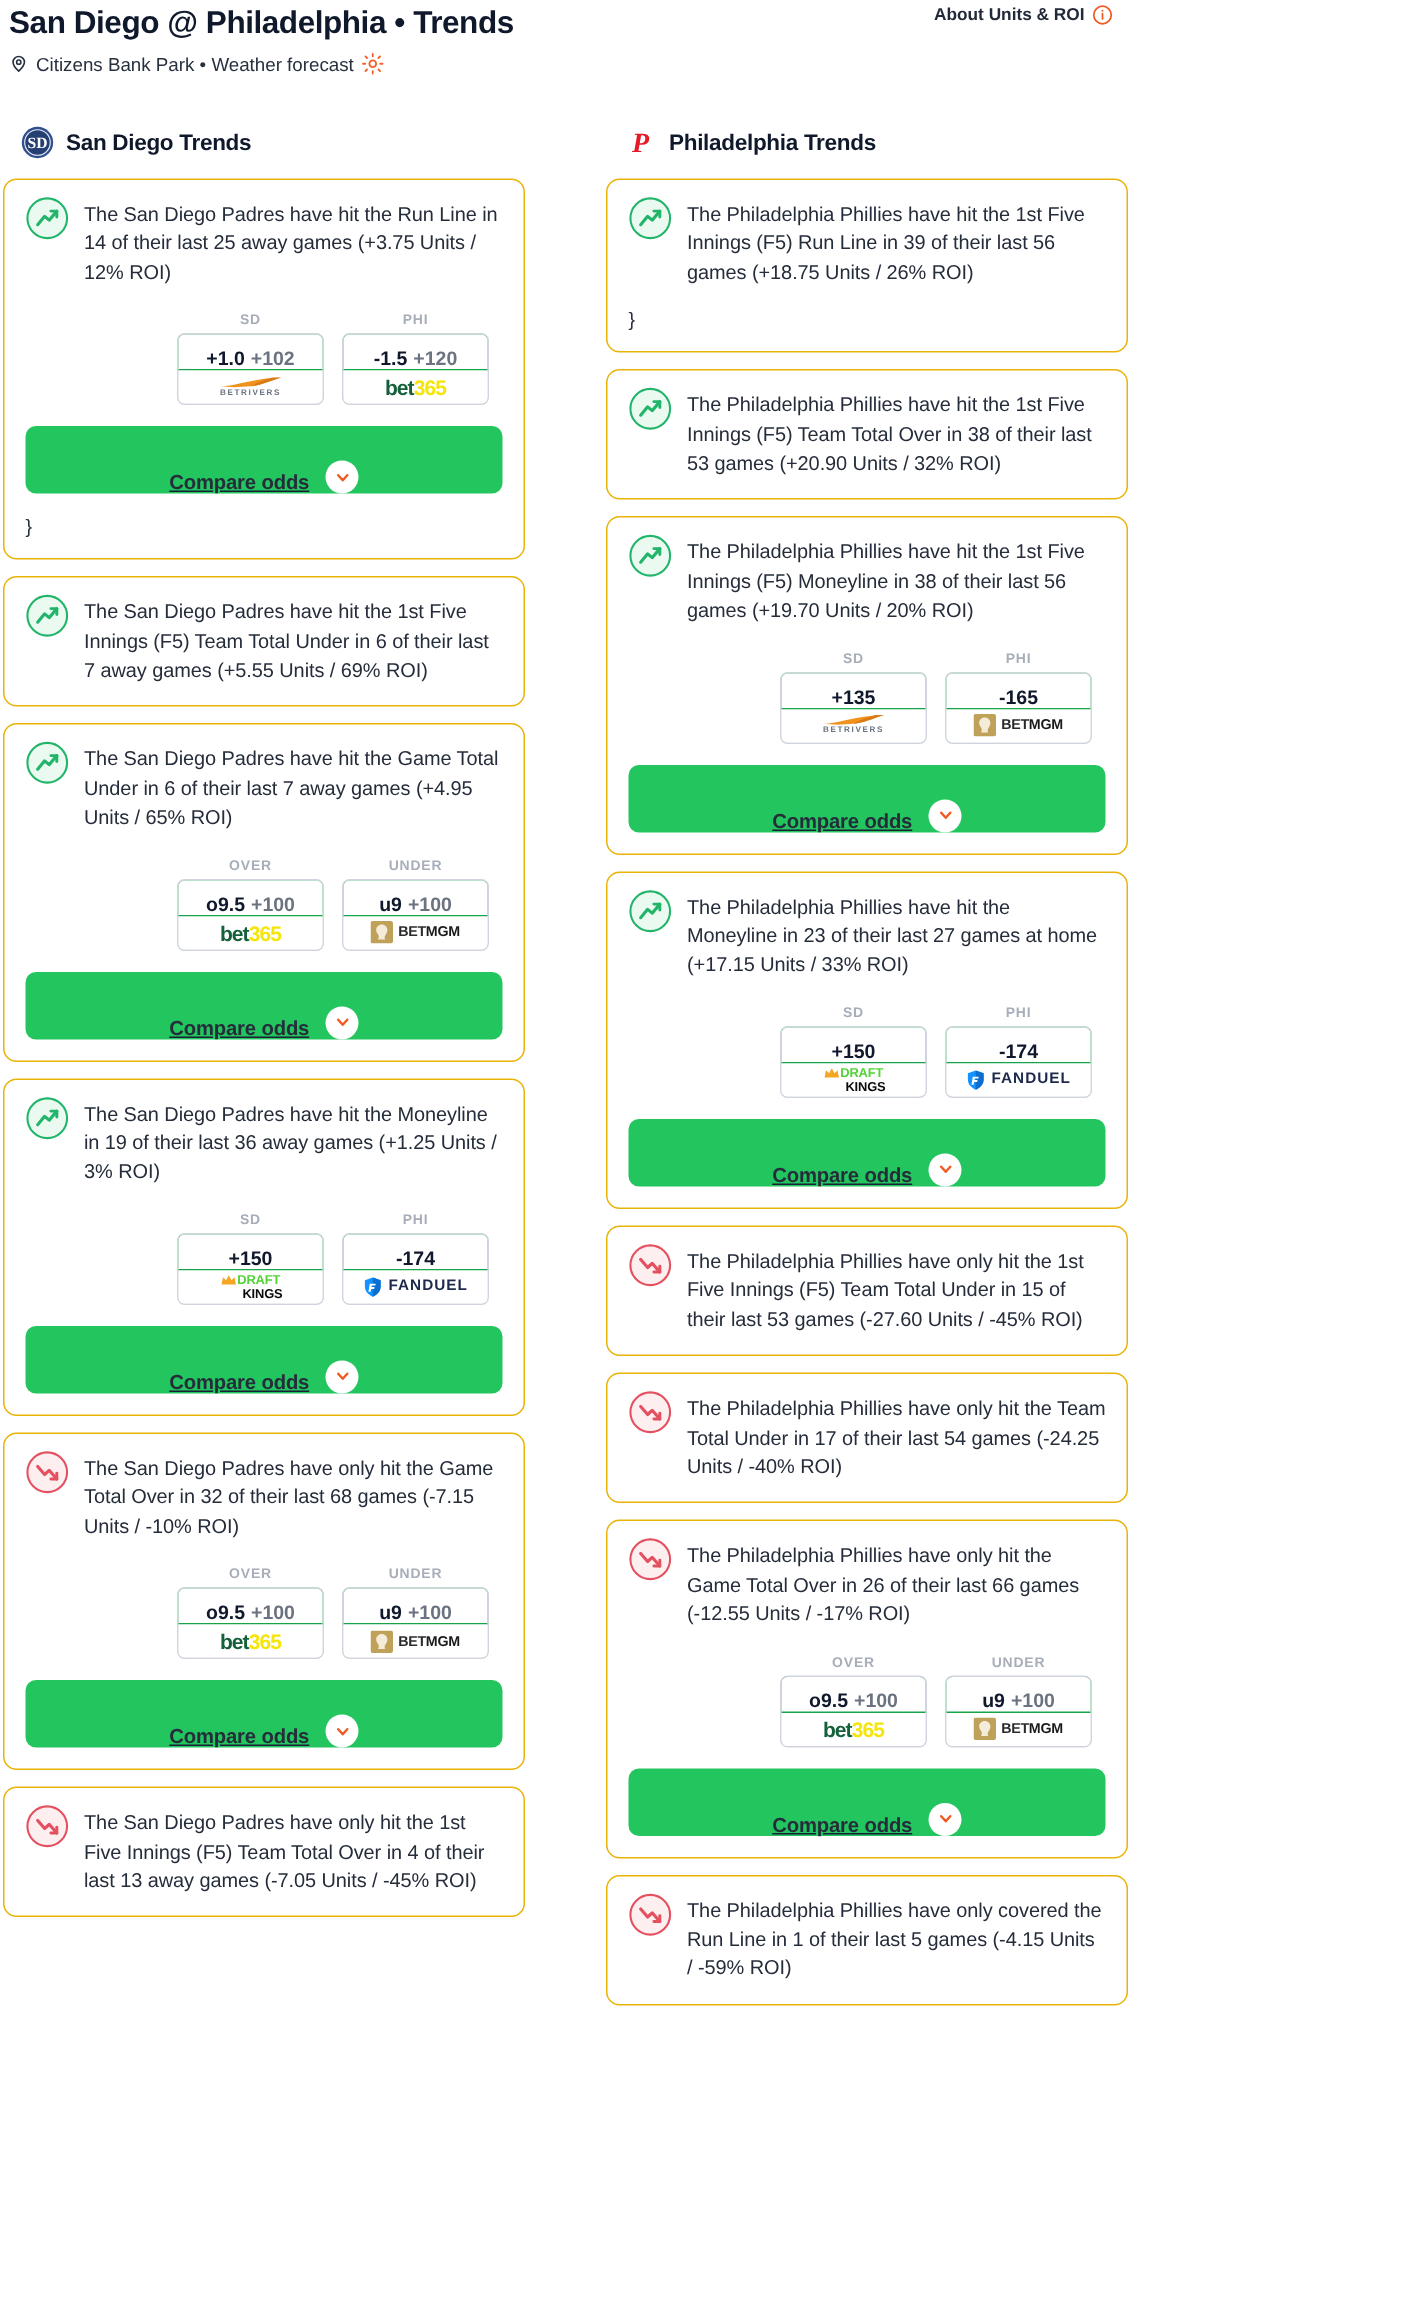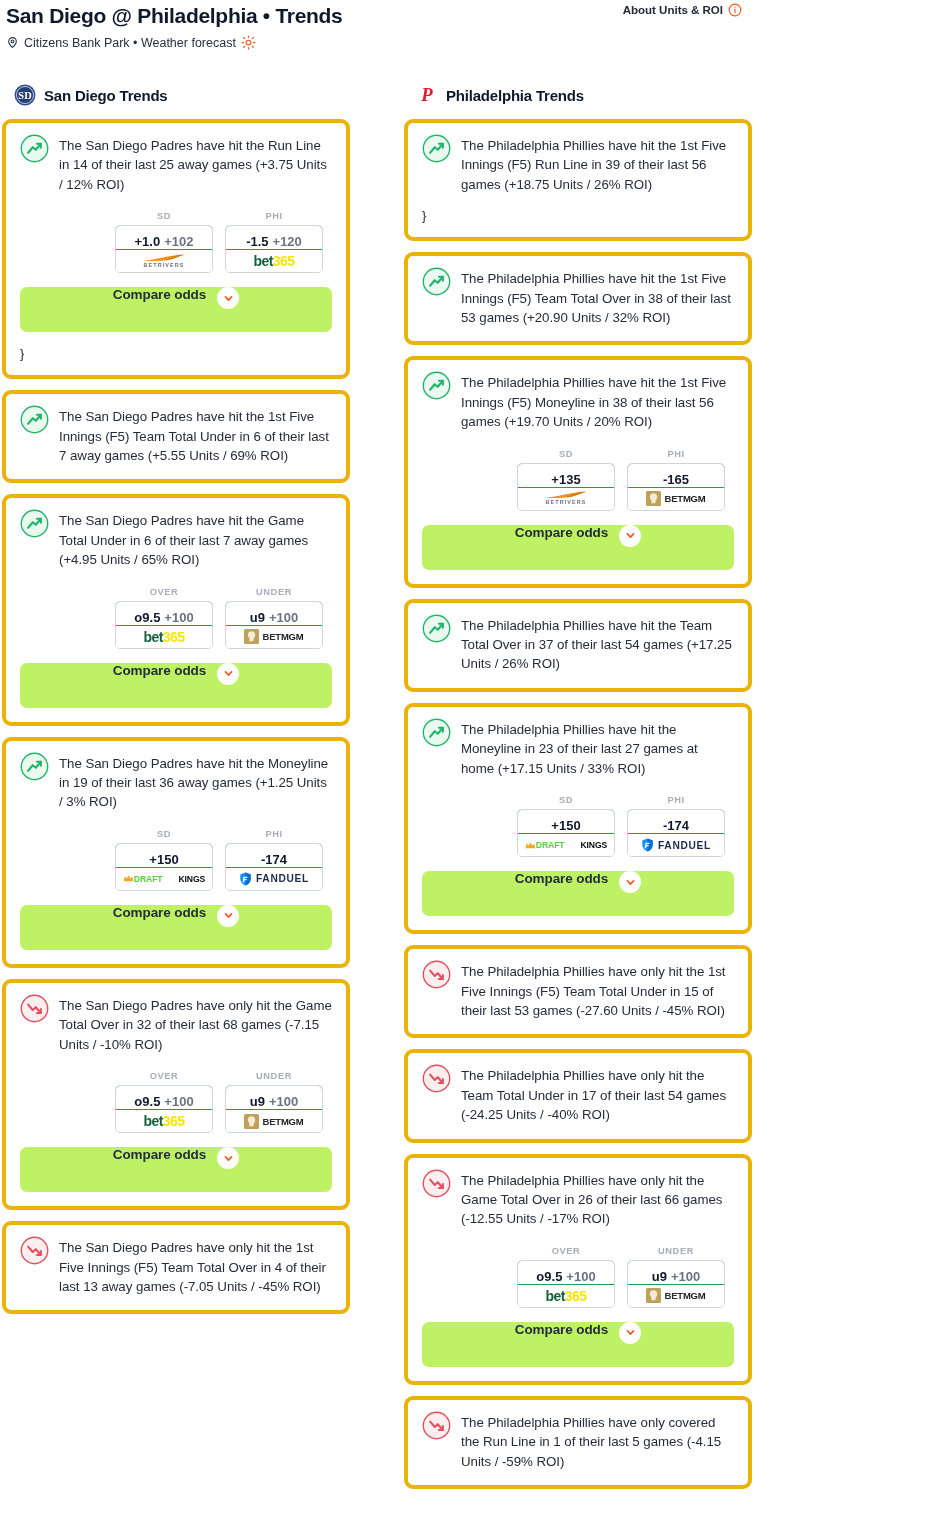--- a/index.html
+++ b/index.html
@@ -51,21 +51,21 @@
   .col-head {
     display: flex; align-items: center; gap: 8px;
     margin-bottom: 13px;
     padding-left: 12px;
   }
   .col-head-title { font-size: 15px; font-weight: 700; color: #10182c; letter-spacing: -0.2px; }
   .team-logo { width: 22px; height: 22px; flex: 0 0 22px; }
 
   
   .card {
-    border: 4px solid #eab308;
+    border: 1px solid #eab308;
     border-radius: 9px;
     background: #fff;
     padding: 12px 14px 14px 14px;
     margin-bottom: 11px;
     position: relative;
   }
   .card-top { display: flex; gap: 10px; align-items: flex-start; }
   .trend-icon { width: 29px; height: 29px; flex: 0 0 29px; margin-top: -1px; }
   .trend-text {
     font-size: 13.3px;
@@ -125,34 +125,35 @@
   .bk-betrivers { display: flex; flex-direction: column; align-items: center; line-height: 1; }
   .bk-betrivers .swoosh { width: 44px; height: 8px; }
   .bk-betrivers .wd { font-size: 5.4px; font-weight: 800; letter-spacing: 1.1px; color: #6a7180; margin-top: 1px; }
   .bk-betmgm { display: flex; align-items: center; gap: 3px; }
   .bk-betmgm .lion { width: 15px; height: 15px; }
   .bk-betmgm .t1 { font-size: 9.5px; font-weight: 600; color: #2b2b2b; letter-spacing: -0.2px; }
   .bk-betmgm .t2 { font-size: 9.5px; font-weight: 800; color: #1a1a1a; letter-spacing: -0.2px; margin-left: -3px; }
   .bk-fanduel { display: flex; align-items: center; gap: 4px; }
   .bk-fanduel .shield { width: 13px; height: 14px; }
   .bk-fanduel .t { font-size: 10.2px; font-weight: 700; color: #1d2a4d; letter-spacing: 0.7px; }
-  .bk-dk { display: flex; flex-direction: row; align-items: center; line-height: 1; }
+  .bk-dk { display: flex; flex-direction: column; align-items: center; line-height: 1; }
   .bk-dk .r1 { display: flex; align-items: center; gap: 0px; }
   .bk-dk .crown { width: 11px; height: 9px; }
   .bk-dk .t1 { font-size: 8.6px; font-weight: 800; color: #53d337; letter-spacing: -0.1px; }
   .bk-dk .t2 { font-size: 8.6px; font-weight: 800; color: #0a0a0a; letter-spacing: -0.1px; margin-top: 0px; padding-left: 16px; }
 
   
   .compare {
     margin-top: 14px;
-    background: #bef264;
+    background: #22c55e;
     border-radius: 7px;
     height: 45px;
-    display: flex; align-items: flex-start; justify-content: center;
+    display: flex; align-items: flex-end; justify-content: center;
     gap: 11px;
+    text-decoration: underline;
   }
   .compare-label { font-size: 13.5px; font-weight: 600; color: #252c3a; letter-spacing: -0.1px; }
   .chev-circle {
     width: 22px; height: 22px; border-radius: 50%;
     background: #fff;
     display: flex; align-items: center; justify-content: center;
   }
 </style>
 </head>
 <body>
@@ -512,30 +513,20 @@
             </span>
           </div>
         </div>
         <div class="card">
           <div class="card-top">
             <span class="trend-icon"><svg viewBox="0 0 25 25" width="29" height="29">
                 <circle cx="12.5" cy="12.5" r="11.4" fill="#eafaf1" stroke="#22b56a" stroke-width="1.2"></circle>
                 <path d="M7 16.2 L11 11.4 L13.6 13.6 L18 8.4" fill="none" stroke="#22b56a" stroke-width="1.8" stroke-linecap="round" stroke-linejoin="round"></path>
                 <path d="M14.6 8.4 H18 V11.8" fill="none" stroke="#22b56a" stroke-width="1.7" stroke-linecap="round" stroke-linejoin="round"></path>
               </svg></span>
-            <span class="trend-text">The Philadelphia Phillies have hit the Team Total Over in 37 of their last 54 games (+17.25 Units / 26% ROI)</span>
-          </div>
-        </div>
-        <div class="card">
-          <div class="card-top">
-            <span class="trend-icon"><svg viewBox="0 0 25 25" width="29" height="29">
-                <circle cx="12.5" cy="12.5" r="11.4" fill="#eafaf1" stroke="#22b56a" stroke-width="1.2"></circle>
-                <path d="M7 16.2 L11 11.4 L13.6 13.6 L18 8.4" fill="none" stroke="#22b56a" stroke-width="1.8" stroke-linecap="round" stroke-linejoin="round"></path>
-                <path d="M14.6 8.4 H18 V11.8" fill="none" stroke="#22b56a" stroke-width="1.7" stroke-linecap="round" stroke-linejoin="round"></path>
-              </svg></span>
             <span class="trend-text">The Philadelphia Phillies have hit the Moneyline in 23 of their last 27 games at home (+17.15 Units / 33% ROI)</span>
           </div>
           <div class="odds-row">
             <div class="odds-col">
               <div class="odds-label">SD</div>
               <div class="odds-box">
                 <div class="odds-value">
                   <span>+150</span>
                 </div>
                 <div class="book">

